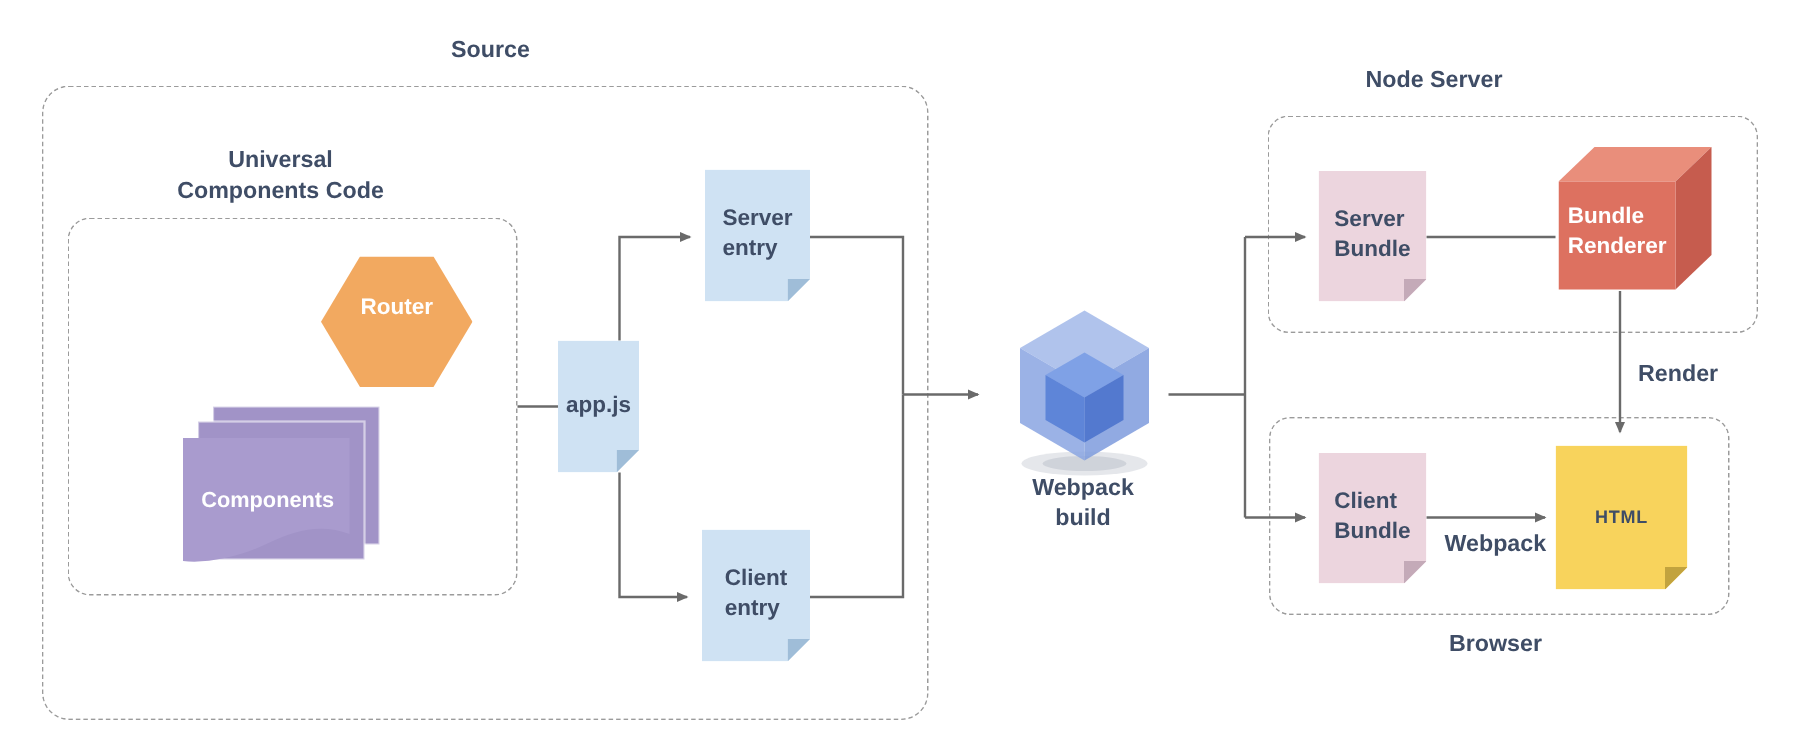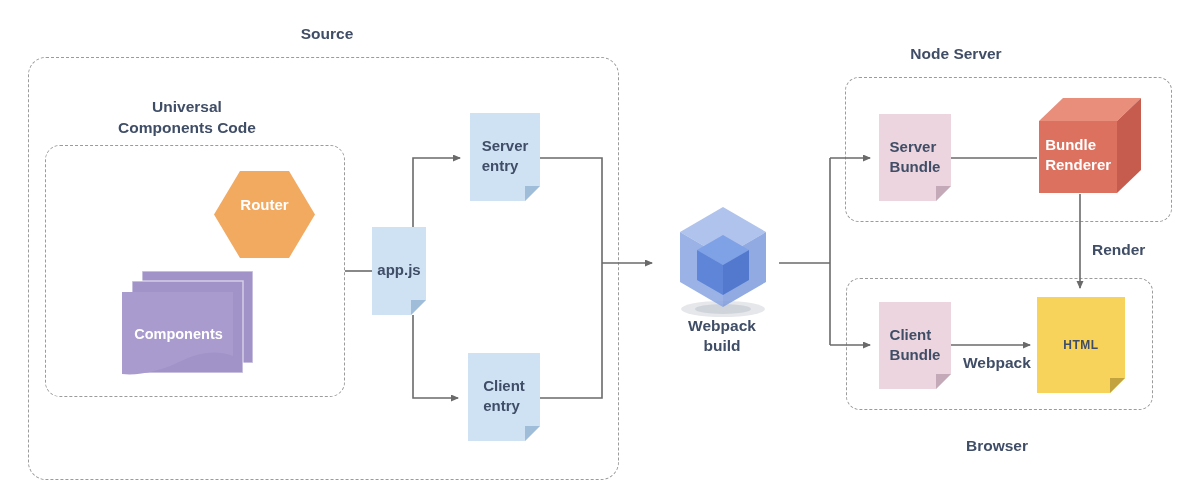--- a/index.html
+++ b/index.html
@@ -53,21 +53,21 @@
 
   <div class="dashed-box" style="left:28px;top:57px;width:589px;height:421px;border-radius:18px;"></div>
   <div class="dashed-box" style="left:45px;top:145px;width:298px;height:250px;border-radius:15px;"></div>
   <div class="dashed-box" style="left:845px;top:77px;width:325px;height:143px;border-radius:14px;"></div>
   <div class="dashed-box" style="left:846px;top:278px;width:305px;height:130px;border-radius:14px;"></div>
 
   <div class="title" style="left:327px;top:24px;">Source</div>
   <div class="title" style="left:187px;top:97px;">Universal
 Components Code</div>
   <div class="title" style="left:956px;top:44px;">Node Server</div>
-  <div class="title" style="left:997px;top:436px;">Browser</div>
+  <div class="title" style="left:997px;top:420px;">Browser</div>
 
   <svg class="wires" width="1200" height="500">
     <defs>
       <marker id="arr" markerWidth="9" markerHeight="8" refX="7" refY="3.5" orient="auto" markerUnits="userSpaceOnUse">
         <path d="M0,0 L8,3.5 L0,7 Z" style="fill:var(--line)"></path>
       </marker>
     </defs>
     <g style="stroke:var(--line)" stroke-width="1.6" fill="none">
       <path d="M345,271 H377"></path>
       <path d="M413,227 V158 H460" marker-end="url(#arr)"></path>

